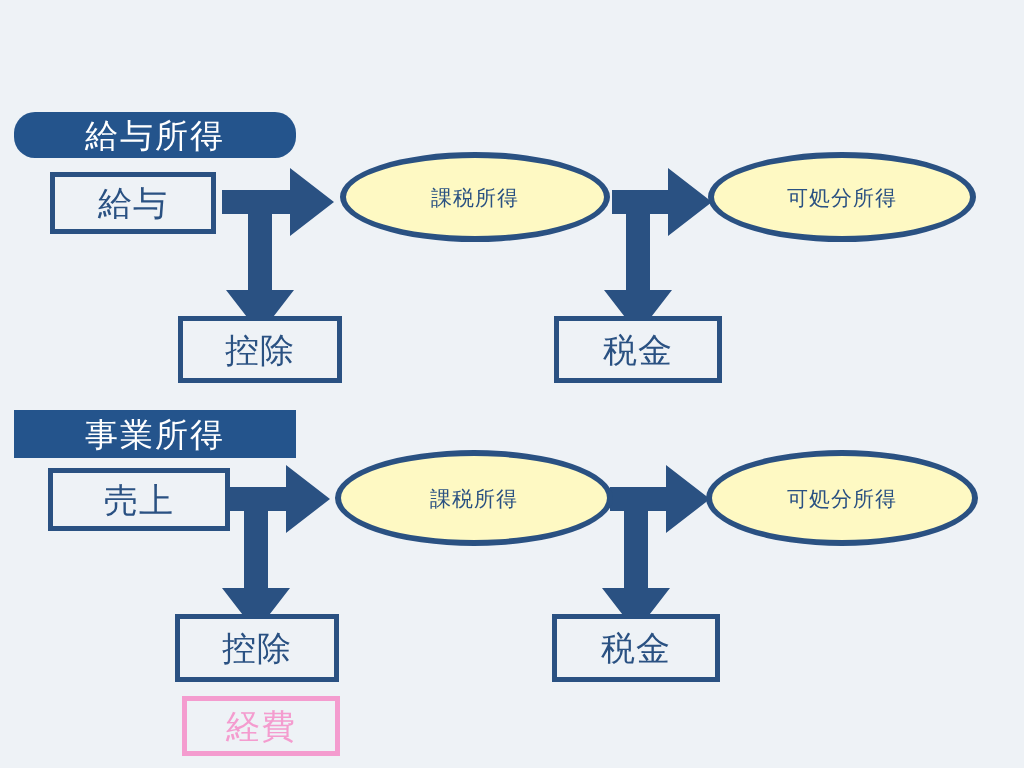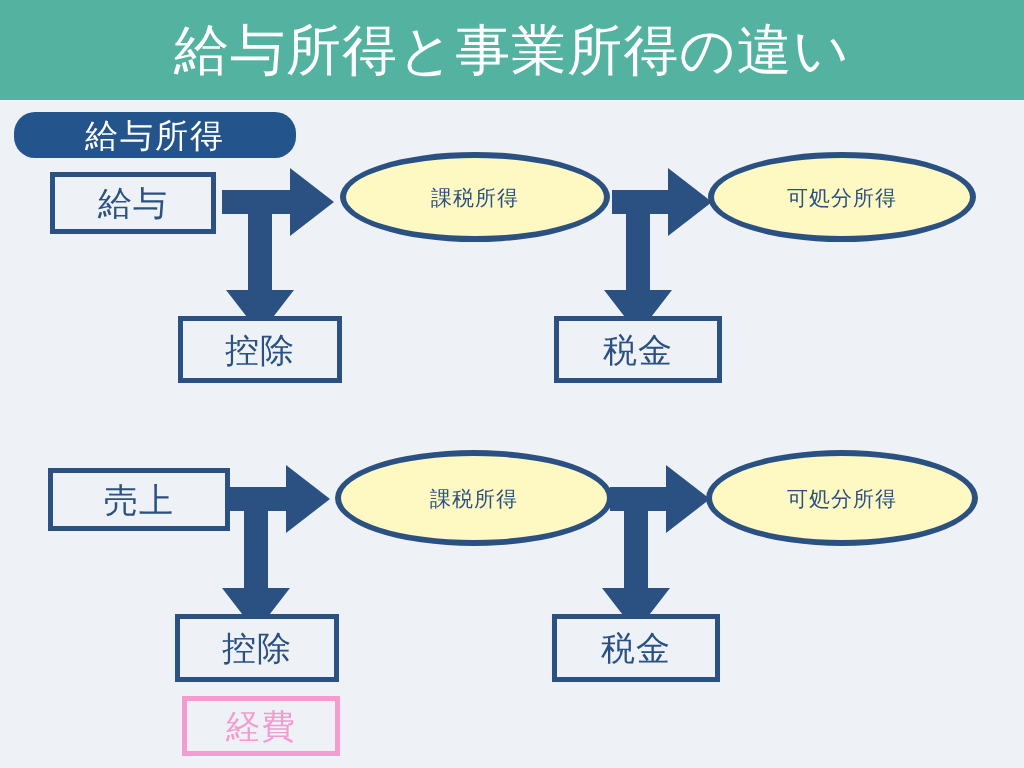--- a/index.html
+++ b/index.html
@@ -100,23 +100,20 @@
     width: 1024px;
     height: 768px;
     pointer-events: none;
   }
 </style>
 </head>
 <body>
 
 <div id="canvas">
 
-  <div class="title-band">
-    <div class="title-text">給与所得と事業所得の違い</div>
-  </div>
 
   <svg class="arrow-layer" viewBox="0 0 1024 768">
 
     <g>
       <path d="M 222 190 L 290 190 L 290 168 L 334 202 L 290 236 L 290 214 L 222 214 Z" fill="#2a5182"></path>
     </g>
     <g>
       <path d="M 248 190 L 272 190 L 272 290 L 294 290 L 260 334 L 226 290 L 248 290 Z" fill="#2a5182"></path>
     </g>
 
@@ -159,20 +156,23 @@
   </div>
 
   <div class="node-box" style="left:178px; top:316px; width:164px; height:67px;">
     <span>控除</span>
   </div>
 
   <div class="node-box" style="left:554px; top:316px; width:168px; height:67px;">
     <span>税金</span>
   </div>
 
+  <div class="section-badge" style="left:14px; top:410px; width:282px; height:48px;">
+    <span>事業所得</span>
+  </div>
 
   <div class="node-box" style="left:48px; top:468px; width:182px; height:63px;">
     <span>売上</span>
   </div>
 
   <div class="node-ellipse" style="left:335px; top:450px; width:278px; height:96px;">
     <span>課税所得</span>
   </div>
 
   <div class="node-ellipse" style="left:706px; top:450px; width:272px; height:96px;">

